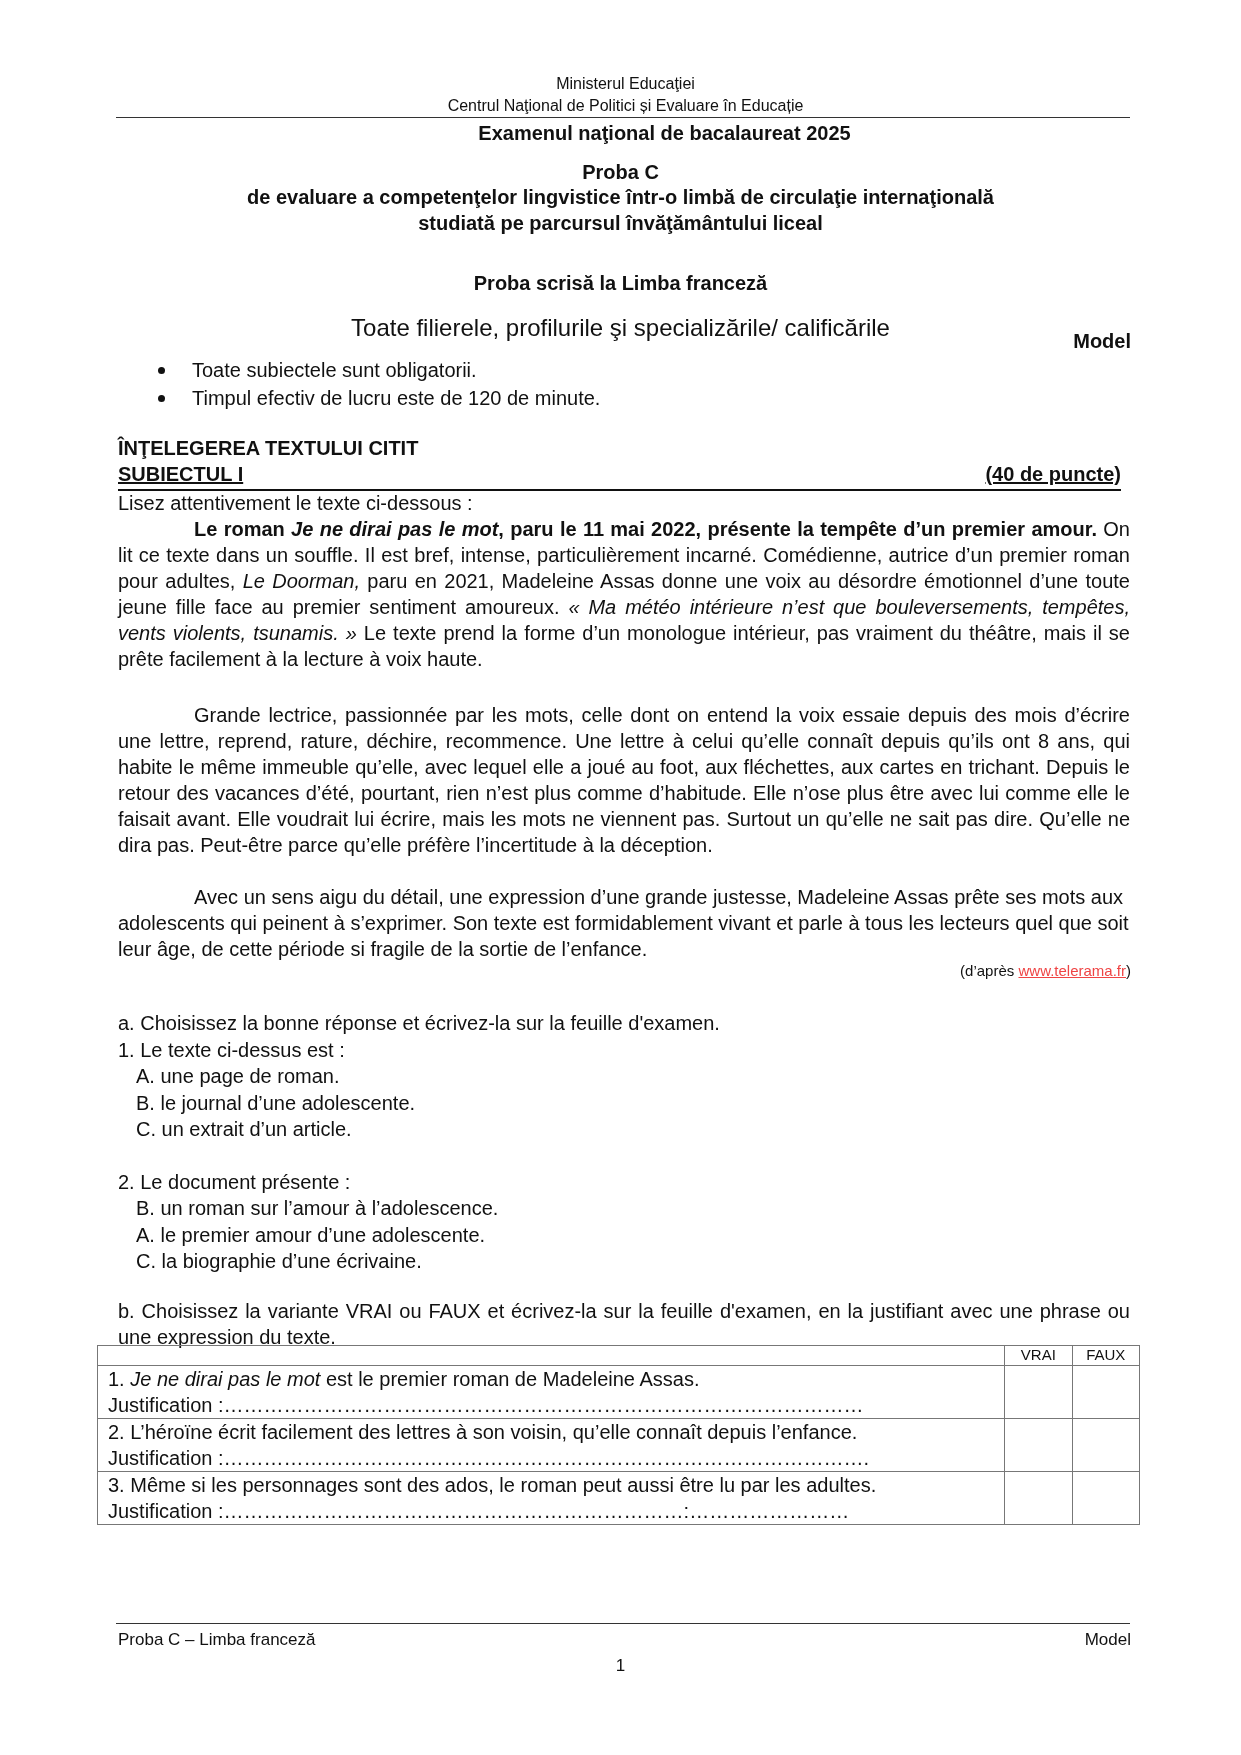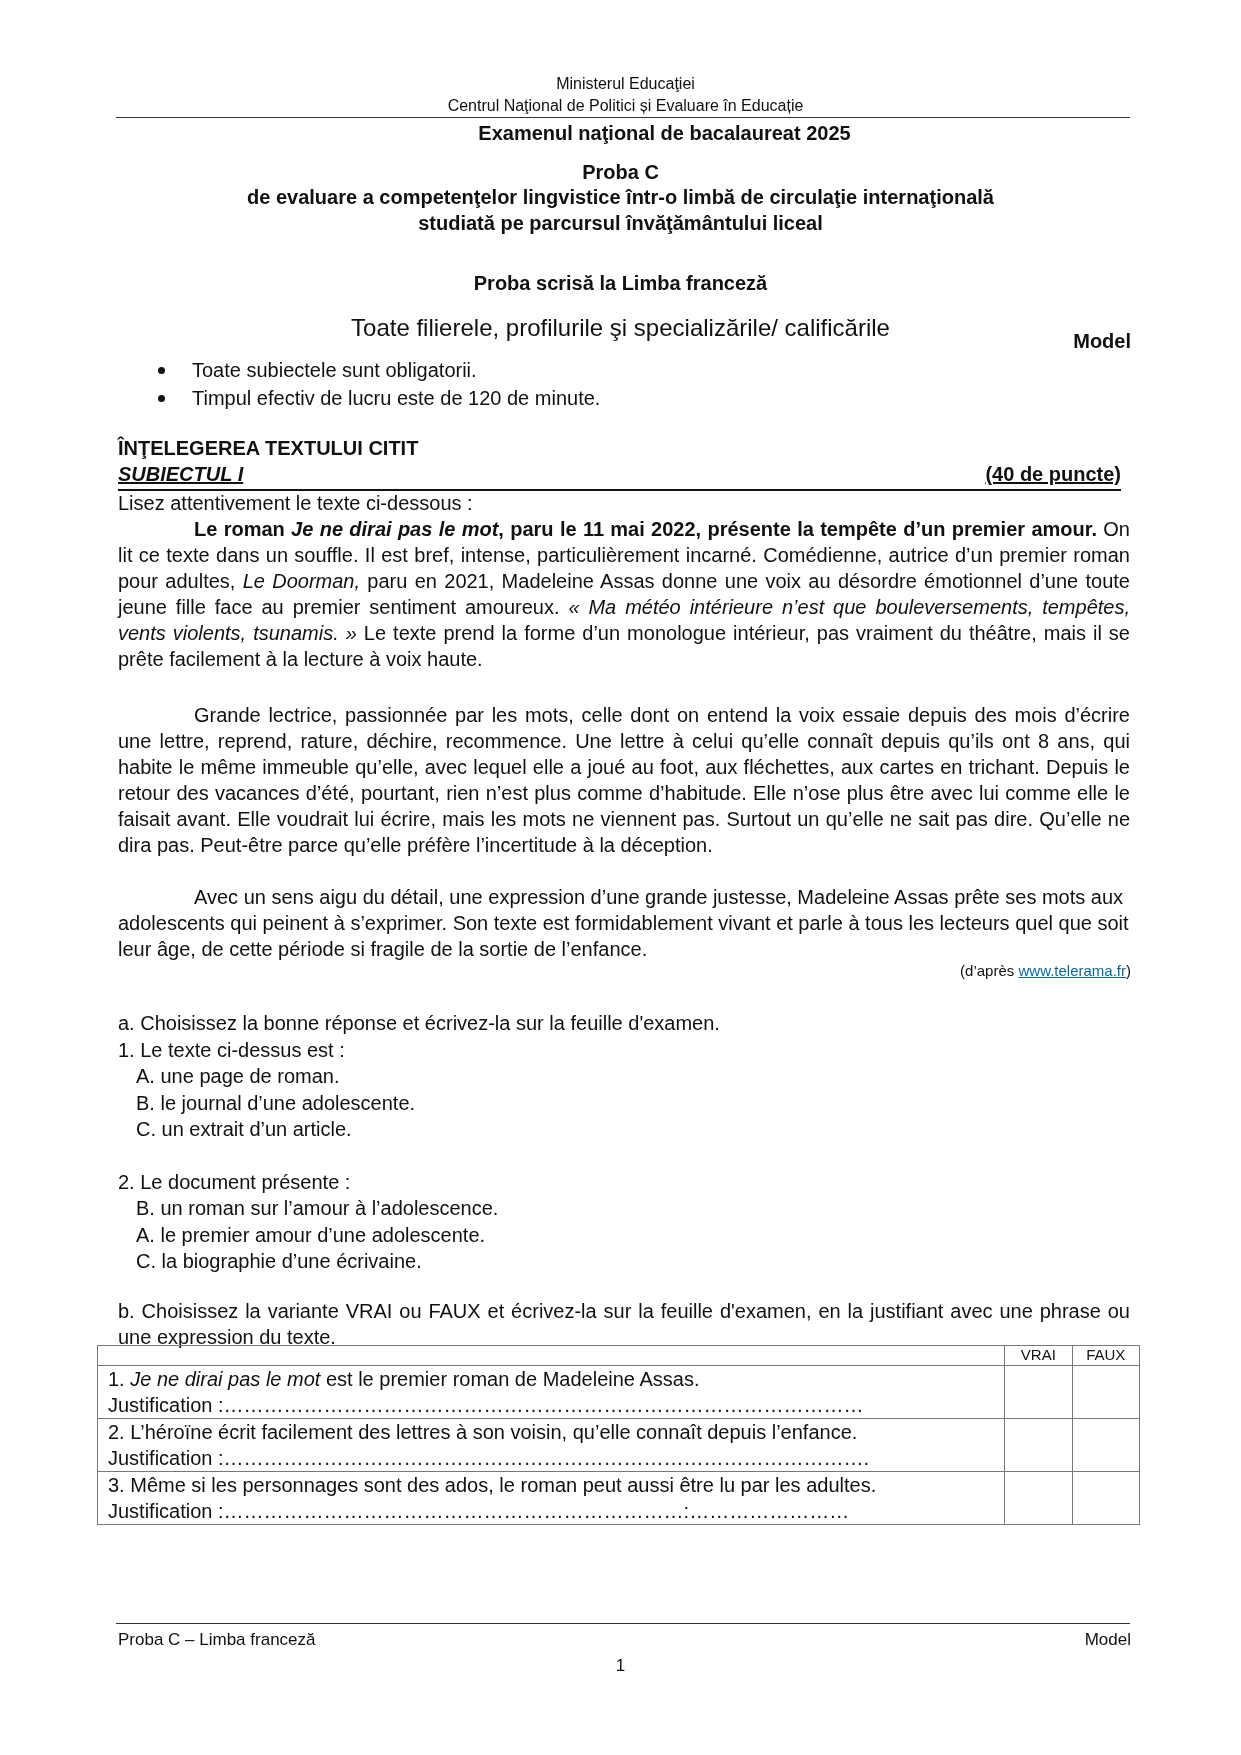--- a/index.html
+++ b/index.html
@@ -18,30 +18,30 @@
   .t-de { top: 186px; font-size: 20px; font-weight: bold; }
   .t-stud { top: 212px; font-size: 20px; font-weight: bold; }
   .t-scris { top: 252px; font-size: 20px; font-weight: bold; margin-top: 20px; }
   .t-toate { top: 289px; font-size: 24px; margin-top: 25px; }
   .model-top { position: absolute; right: 110px; top: 330px; font-size: 20px; font-weight: bold; }
   .bullets { position: absolute; left: 150px; top: 356px; margin: 0; padding: 0; list-style: none; font-size: 20px; font-weight: normal; }
   .bullets li { position: relative; padding-left: 42px; height: 28px; line-height: 28px; }
   .bullets li .dot { position: absolute; left: 8px; top: 11px; width: 7px; height: 7px; border-radius: 50%; background: #111; }
   .sect-title { position: absolute; left: 118px; top: 437px; font-size: 20px; font-weight: bold; }
   .subj-row { position: absolute; left: 118px; top: 463px; width: 1003px; height: 26px; border-bottom: 2px solid #111; font-size: 20px; font-weight: bold; }
-  .subj-row .l { position: absolute; left: 0; top: 0; text-decoration: underline; font-style: italic; }
+  .subj-row .l { position: absolute; left: 0; top: 0; text-decoration: underline; }
   .subj-row .r { position: absolute; right: 0; top: 0; text-decoration: underline; }
   .text-block { position: absolute; left: 118px; width: 1012px; font-size: 20px; line-height: 26px; }
   .lisez { top: 490px; }
   .para { position: absolute; left: 118px; width: 1012px; font-size: 20px; line-height: 26px; text-align: justify; text-indent: 76px; margin: 0; }
   .p1 { top: 516px; }
   .p2 { top: 702px; }
   .p3 { top: 884px; text-align: left; }
   .source { position: absolute; right: 110px; top: 962px; font-size: 15px; }
-  .source a { color: #0369a1; text-decoration: underline; }
+  .source a { color: #ef4444; text-decoration: underline; }
   .qa { position: absolute; left: 118px; top: 1010px; font-size: 20px; line-height: 26.5px; }
   .qa .opt { padding-left: 18px; }
   .qa .gap { height: 26px; }
   .qb { position: absolute; left: 118px; top: 1298px; width: 1012px; font-size: 20px; line-height: 26px; text-align: justify; }
   table.vf { position: absolute; left: 97px; top: 1345px; width: 1043px; border-collapse: collapse; font-size: 20px; }
   table.vf td { border: 1.5px solid #777; vertical-align: top; padding: 0 10px; line-height: 26px; }
   table.vf .h td { height: 19px; font-size: 15px; line-height: 18px; }
   table.vf .h td.c { text-align: center; padding: 0; }
   table.vf td.stmt { width: 880px; text-align: justify; }
   table.vf td.box { width: 66px; padding: 0; }

